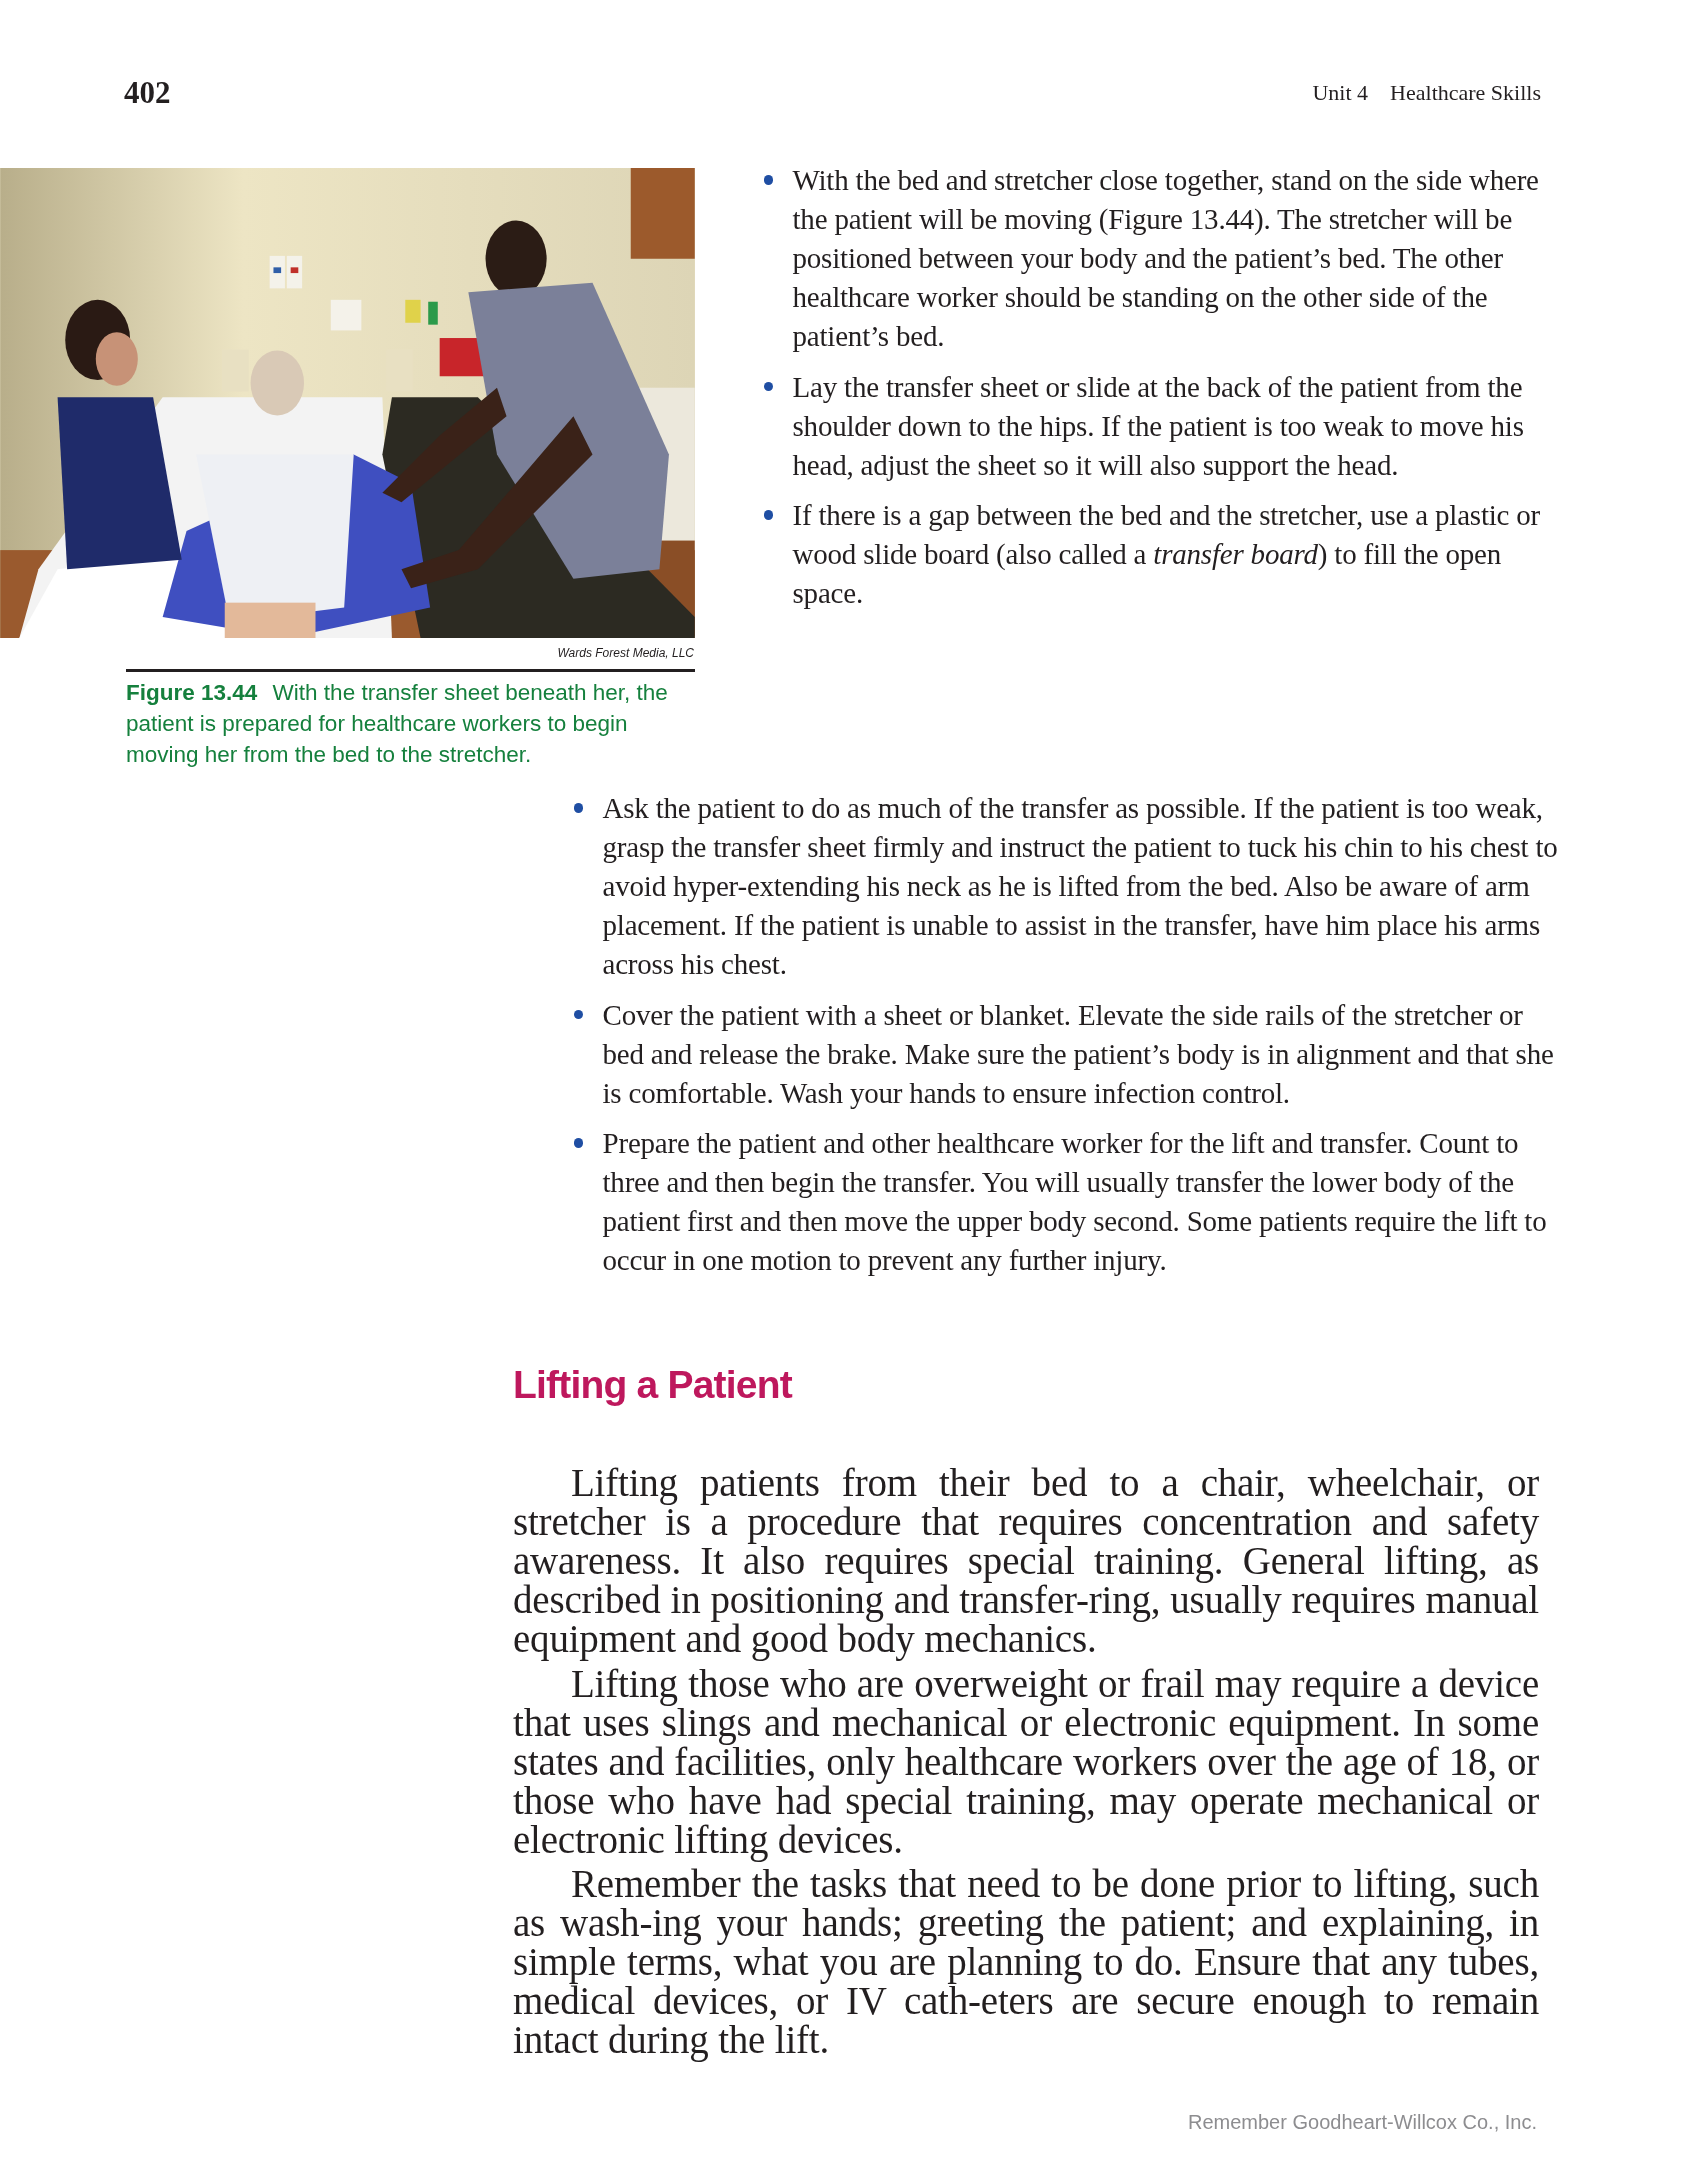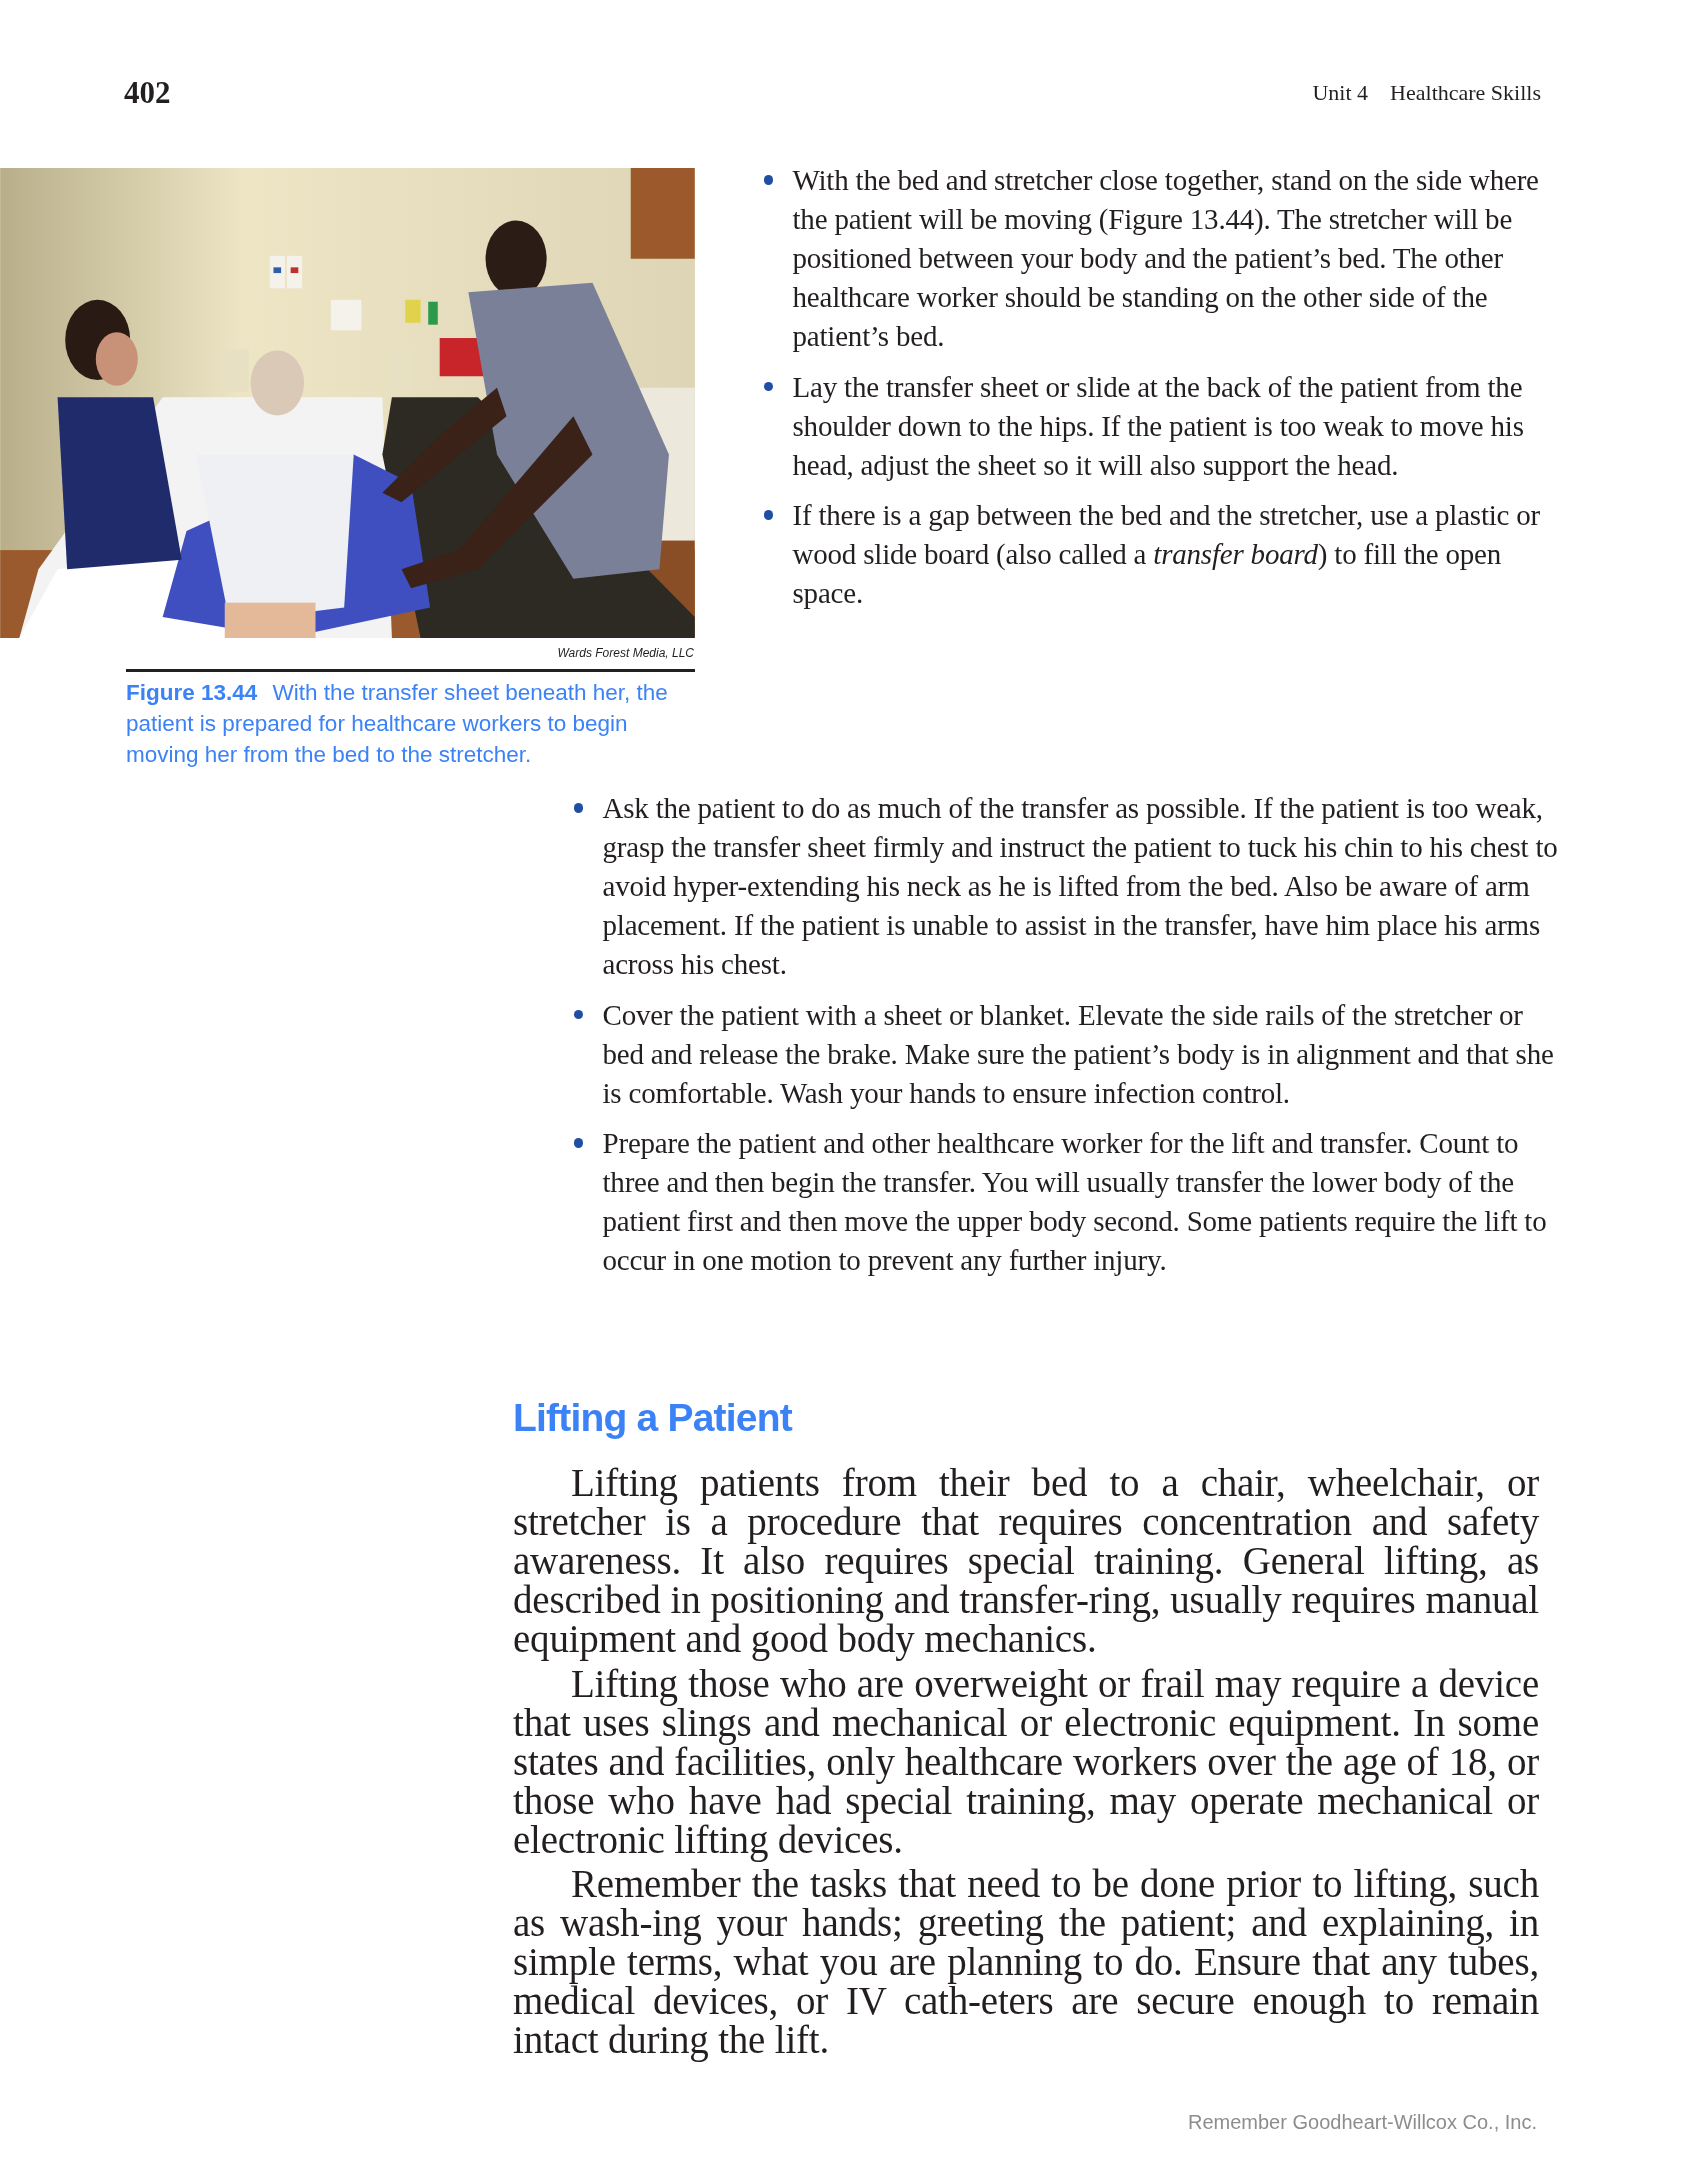--- a/index.html
+++ b/index.html
@@ -20,36 +20,36 @@
     background: #e9e2c4;
   }
   .photo svg { display: block; }
   .credit {
     right: 1011px; top: 646px; font-family: "Liberation Sans", sans-serif;
     font-style: italic; font-size: 12px; color: #231f20; white-space: nowrap;
   }
   .rule { left: 126px; top: 669px; width: 569px; height: 2.9px; background: #231f20; }
   .caption {
     left: 126px; top: 677px; width: 574px; font-family: "Liberation Sans", sans-serif;
-    font-size: 22.5px; line-height: 31px; color: #3b82f6;
+    font-size: 22.5px; line-height: 31px; color: #15803d;
   }
   .caption .fig-label { font-weight: bold; margin-right: 15.3px; }
 
   ul.bullets { list-style: none; margin: 0; padding: 0; position: absolute; }
   ul.bullets li { position: relative; padding-left: 32.5px; font-size: 29px; line-height: 39px; margin-bottom: 11.5px; letter-spacing: -0.2px; }
   ul.bullets li .dot {
     position: absolute; left: 3.8px; top: 14.3px; width: 9.6px; height: 9.6px; border-radius: 50%;
     background: #1f4ea3;
   }
   .upper-list { left: 760px; top: 161px; width: 803px; }
   .lower-list { left: 570px; top: 789px; width: 999px; }
 
   .section-heading {
-    left: 513px; top: 1396px; font-family: "Liberation Sans", "DejaVu Sans", sans-serif;
-    font-weight: bold; font-size: 39px; color: #3b82f6; letter-spacing: -0.8px;
+    left: 513px; top: 1363px; font-family: "Liberation Sans", "DejaVu Sans", sans-serif;
+    font-weight: bold; font-size: 39px; color: #be185d; letter-spacing: -0.8px;
   }
   .body-text { left: 513px; top: 1463px; width: 1026px; }
   .body-text p {
     margin: 0 0 5.7px 0; text-indent: 58px; font-size: 39px; line-height: 39px;
     text-align: justify; letter-spacing: -0.2px;
   }
   .copyright {
     right: 168px; top: 2111px; font-family: "Liberation Sans", sans-serif;
     font-size: 20px; color: #8d8d90;
   }

